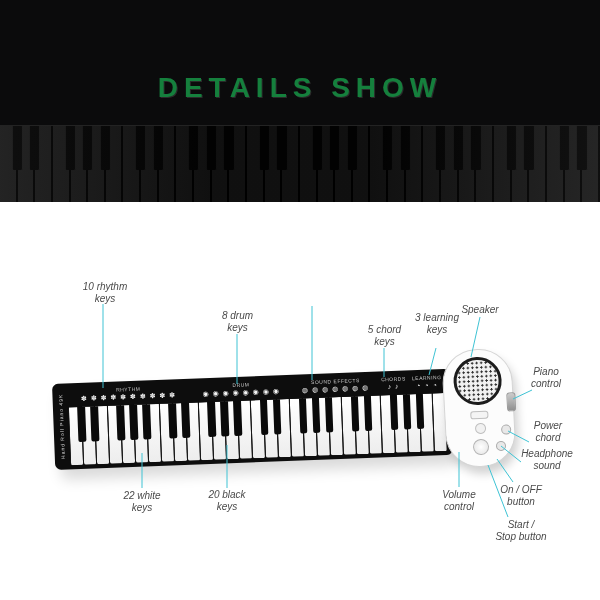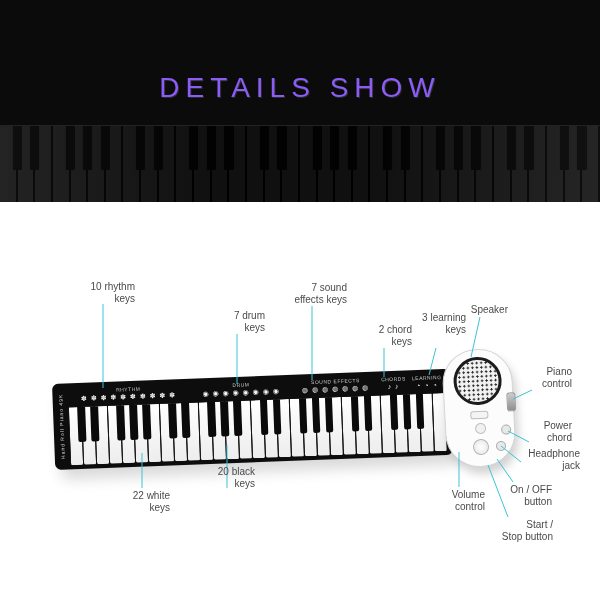--- a/index.html
+++ b/index.html
@@ -2,21 +2,21 @@
 <html style="--accent: #3ec3d4;"><head>
 <meta charset="utf-8">
 <style>
   html,body{margin:0;padding:0;}
   .canvas{position:relative;width:600px;height:600px;background:#fff;overflow:hidden;
           font-family:"Liberation Sans",sans-serif;}
 
   
   .hero{position:absolute;left:0;top:0;width:600px;height:202px;background:#0b0b0c;z-index:1;}
   .hero-title{position:absolute;top:72px;left:0;right:0;margin:0;text-align:center;
-              color:#8b5cf6;font-size:28px;font-weight:400;letter-spacing:6px;
+              color:#15803d;font-size:28px;font-weight:700;letter-spacing:6px;
               text-shadow:1px 1px 0 #2a2a2a;}
   .hero-keys{position:absolute;left:0;right:0;bottom:0;height:76px;display:flex;
              border-top:1px solid #232323;background:#000;}
   .hero-keys .wkey{flex:1;background:#1a1a1a;border-right:2px solid #000;}
   .hero-keys .bkey{position:absolute;top:0;height:58%;width:1.7%;transform:translateX(-50%);
                    background:#030303;box-shadow:inset -1px 0 0 #1f1f1f;border-radius:0 0 1px 1px;}
   .hero-keys::after{content:"";position:absolute;inset:0;pointer-events:none;
       background:linear-gradient(90deg,rgba(120,120,120,.10),rgba(0,0,0,.38) 35%,rgba(0,0,0,.38) 62%,rgba(120,120,120,.12));}
 
   
@@ -58,22 +58,22 @@
               background:radial-gradient(#ffffff,#e2e2e2);}
   .p-roller{position:absolute;right:-3px;top:44px;width:7px;height:17px;border-radius:3px;
             background:linear-gradient(#cccccc,#8f8f8f);border:1px solid #9a9a9a;}
   .p-jack{position:absolute;width:8px;height:8px;border-radius:50%;border:1px solid #aaa;background:#e8e8e8;}
   .jack-power{right:3px;top:76px;}
   .jack-phone{right:9px;top:92px;}
 
   
   .leaders{position:absolute;left:0;top:0;width:600px;height:600px;z-index:4;}
   .leaders line{stroke:var(--accent,#3ec3d4);stroke-width:1;}
-  .callout{position:absolute;font-size:10px;line-height:1.2;color:#4a4a4a;text-align:right;
-           white-space:pre-line;z-index:5;}
+  .callout{position:absolute;font-size:10px;line-height:1.2;color:#4a4a4a;text-align:center;
+           white-space:pre-line;z-index:5;font-style:italic;}
 </style>
 </head>
 <body>
 
 <div class="canvas">
 
   <div class="hero">
     <h1 class="hero-title">DETAILS SHOW</h1>
     <div class="hero-keys" id="hero-keys">
         <div class="wkey"></div>
@@ -242,38 +242,36 @@
       <line x1="521" y1="462" x2="501" y2="446"></line>
       <line x1="459" y1="487" x2="459" y2="452"></line>
       <line x1="513" y1="482" x2="497" y2="459"></line>
       <line x1="508" y1="517" x2="488" y2="465"></line>
       <line x1="142" y1="488" x2="142" y2="453"></line>
       <line x1="227" y1="488" x2="227" y2="445"></line>
     </svg>
 
     <div class="callout" style="left:75px;top:281px;width:60px">10 rhythm
 keys</div>
-    <div class="callout" style="left:210px;top:310px;width:55px">7 drum
-keys</div>
-    <div class="callout" style="left:277px;top:282px;width:70px">7 sound
-effects keys</div>
-    <div class="callout" style="left:357px;top:324px;width:55px">2 chord
+    <div class="callout" style="left:210px;top:310px;width:55px">8 drum
+keys</div>
+    <div class="callout" style="left:357px;top:324px;width:55px">5 chord
 keys</div>
     <div class="callout" style="left:408px;top:312px;width:58px">3 learning
 keys</div>
     <div class="callout" style="left:452px;top:304px;width:56px">Speaker</div>
     <div class="callout" style="left:520px;top:366px;width:52px">Piano
 control</div>
     <div class="callout" style="left:524px;top:420px;width:48px">Power
 chord</div>
     <div class="callout" style="left:514px;top:448px;width:66px">Headphone
-jack</div>
+sound</div>
     <div class="callout" style="left:114px;top:490px;width:56px">22 white
 keys</div>
-    <div class="callout" style="left:199px;top:466px;width:56px">20 black
+    <div class="callout" style="left:199px;top:489px;width:56px">20 black
 keys</div>
     <div class="callout" style="left:433px;top:489px;width:52px">Volume
 control</div>
     <div class="callout" style="left:489px;top:519px;width:64px">Start /
 Stop button</div>
     <div class="callout" style="left:490px;top:484px;width:62px">On / OFF
 button</div>
   </div>
 </div>
 

